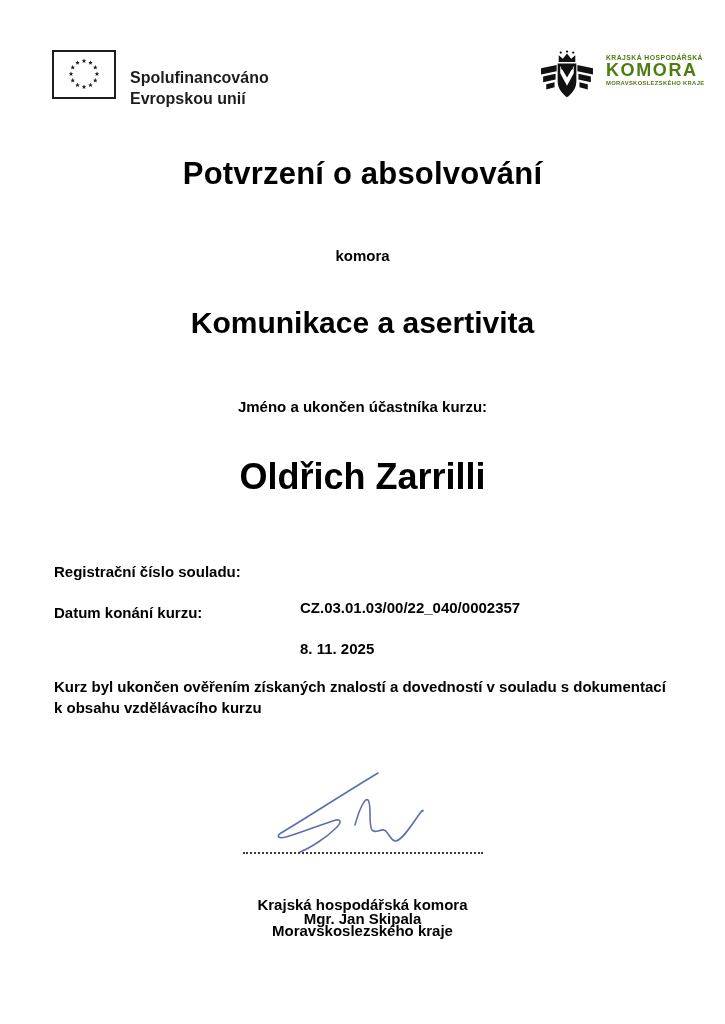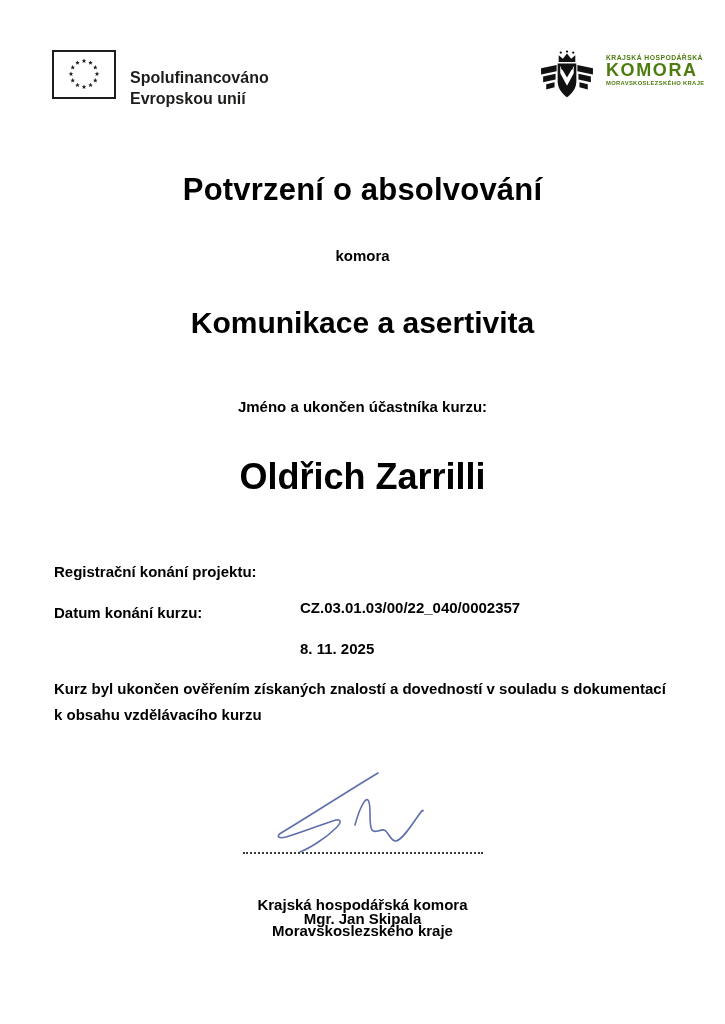--- a/index.html
+++ b/index.html
@@ -28,21 +28,21 @@
   .doc-subtitle{top:247px;font-size:15px;font-weight:700;}
   .course-name{top:306px;font-size:30px;font-weight:700;}
   .participant-label{top:398px;font-size:15px;font-weight:700;}
   .participant-name{top:456px;font-size:36px;font-weight:700;}
   
   .detail-row{position:absolute;left:54px;right:54px;font-size:15px;font-weight:700;}
   .detail-row .value{position:absolute;left:246px;top:0;font-weight:700;margin-top:36px;}
   .row-1{top:563px;}
   .row-2{top:604px;}
   
-  .note{position:absolute;left:54px;top:676px;width:614px;font-size:15px;font-weight:700;line-height:26px;}
+  .note{position:absolute;left:54px;top:676px;width:614px;font-size:15px;font-weight:700;line-height:21px;}
   
   .sig-svg{position:absolute;left:248px;top:758px;}
   .dotted-line{position:absolute;left:243px;top:838px;width:240px;height:14px;border-bottom:2px dotted #3c3c3c;}
   .sig-name{top:866px;font-size:15px;font-weight:700;margin-top:44px;}
   .sig-org1{top:896px;font-size:15px;font-weight:700;}
   .sig-org2{top:922px;font-size:15px;font-weight:700;}
 </style>
 </head>
 <body>
 
@@ -98,28 +98,28 @@
       <circle cx="22" cy="18" r="1.5" fill="#111"></circle>
       <circle cx="30" cy="18" r="1.5" fill="#111"></circle>
     </svg>
     <div class="khk-text">
       <div class="khk-line1">KRAJSKÁ HOSPODÁŘSKÁ</div>
       <div class="khk-line2">KOMORA</div>
       <div class="khk-line3">MORAVSKOSLEZSKÉHO KRAJE</div>
     </div>
   </div>
 
-  <h1 class="centered doc-title" style="margin:16px;position:absolute;">Potvrzení o absolvování</h1>
+  <h1 class="centered doc-title" style="margin:0;position:absolute;">Potvrzení o absolvování</h1>
   <div class="centered doc-subtitle">komora</div>
   <h2 class="centered course-name" style="margin:0;position:absolute;">Komunikace a asertivita</h2>
   <div class="centered participant-label">Jméno a ukončen účastníka kurzu:</div>
   <div class="centered participant-name">Oldřich Zarrilli</div>
 
   <div class="detail-row row-1">
-    <span class="label">Registrační konání projektu:</span>
+    <span class="label">Registrační číslo souladu:</span>
     <span class="value">CZ.03.01.03/00/22_040/0002357</span>
   </div>
   <div class="detail-row row-2">
     <span class="label">Datum konání kurzu:</span>
     <span class="value">8. 11. 2025</span>
   </div>
 
   <div class="note">Kurz byl ukončen ověřením získaných znalostí a dovedností v souladu s dokumentací k obsahu vzdělávacího kurzu</div>
 
   <svg class="sig-svg" width="235" height="100" viewBox="0 0 235 100">

